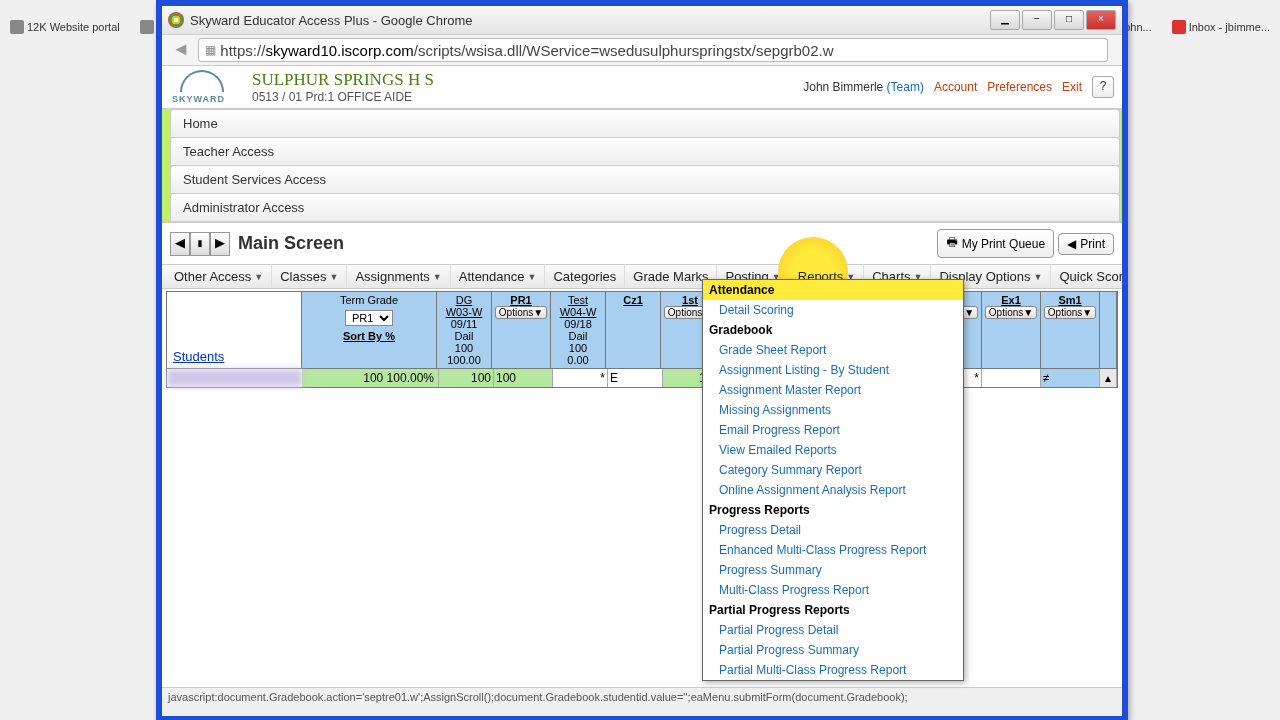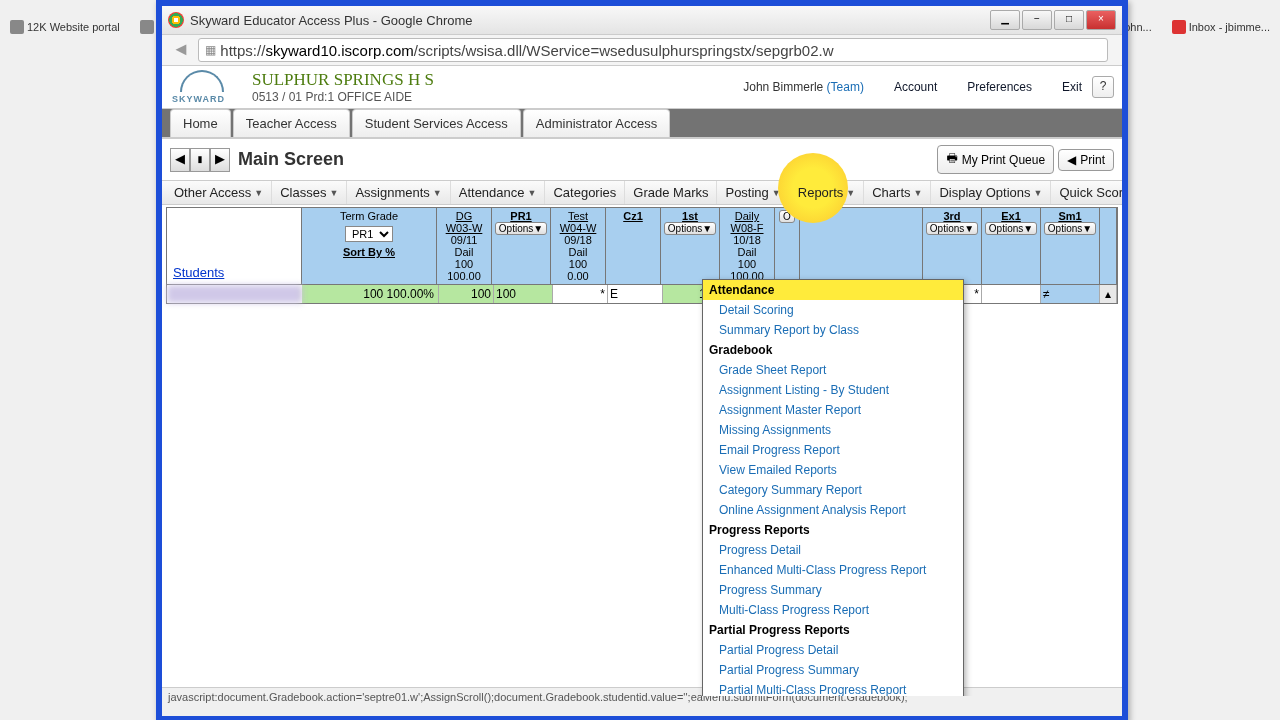--- a/index.html
+++ b/index.html
@@ -159,35 +159,36 @@
   font-size: 12px;
   color: #555;
 }
 .user-bar {
   font-size: 12px;
   color: #333;
   display: flex;
   gap: 10px;
   align-items: center;
 }
-.user-bar a { color: #0f172a; text-decoration: none; margin-left: 20px; }
+.user-bar a { color: #c2410c; text-decoration: none; }
 .user-bar .team { color: #1a6db5; }
 .help-btn {
   width: 20px; height: 20px;
   border: 1px solid #aaa;
   border-radius: 3px;
   text-align: center;
   line-height: 18px;
   background: linear-gradient(#fff,#eee);
 }
 .nav-tabs {
   display: flex;
-  background: #737373;
+  background: #bef264;
   border-bottom: 2px solid #ccc;
   padding-left: 8px;
+  flex-direction: column;
 }
 .nav-tab {
   padding: 6px 12px;
   border: 1px solid #ccc;
   border-bottom: none;
   background: linear-gradient(#fff,#eee);
   margin-right: 2px;
   border-radius: 4px 4px 0 0;
   font-size: 13px;
   color: #333;
@@ -592,21 +593,20 @@
         <div class="dr-cell dr-white" style="width:54px;text-align:right">*</div>
         <div class="dr-cell dr-white" style="width:54px"></div>
         <div class="dr-cell dr-blue" style="width:54px;text-align:left">≠</div>
         <div class="dr-cell" style="width:12px;background:#e8e8e8">▴</div>
       </div>
     </div>
 
     <div class="dropdown-menu">
       <div class="dd-header hl">Attendance</div>
       <div class="dd-link">Detail Scoring</div>
-      <div class="dd-link">Summary Report by Class</div>
       <div class="dd-header">Gradebook</div>
       <div class="dd-link">Grade Sheet Report</div>
       <div class="dd-link">Assignment Listing - By Student</div>
       <div class="dd-link">Assignment Master Report</div>
       <div class="dd-link">Missing Assignments</div>
       <div class="dd-link">Email Progress Report</div>
       <div class="dd-link">View Emailed Reports</div>
       <div class="dd-link">Category Summary Report</div>
       <div class="dd-link">Online Assignment Analysis Report</div>
       <div class="dd-header">Progress Reports</div>

